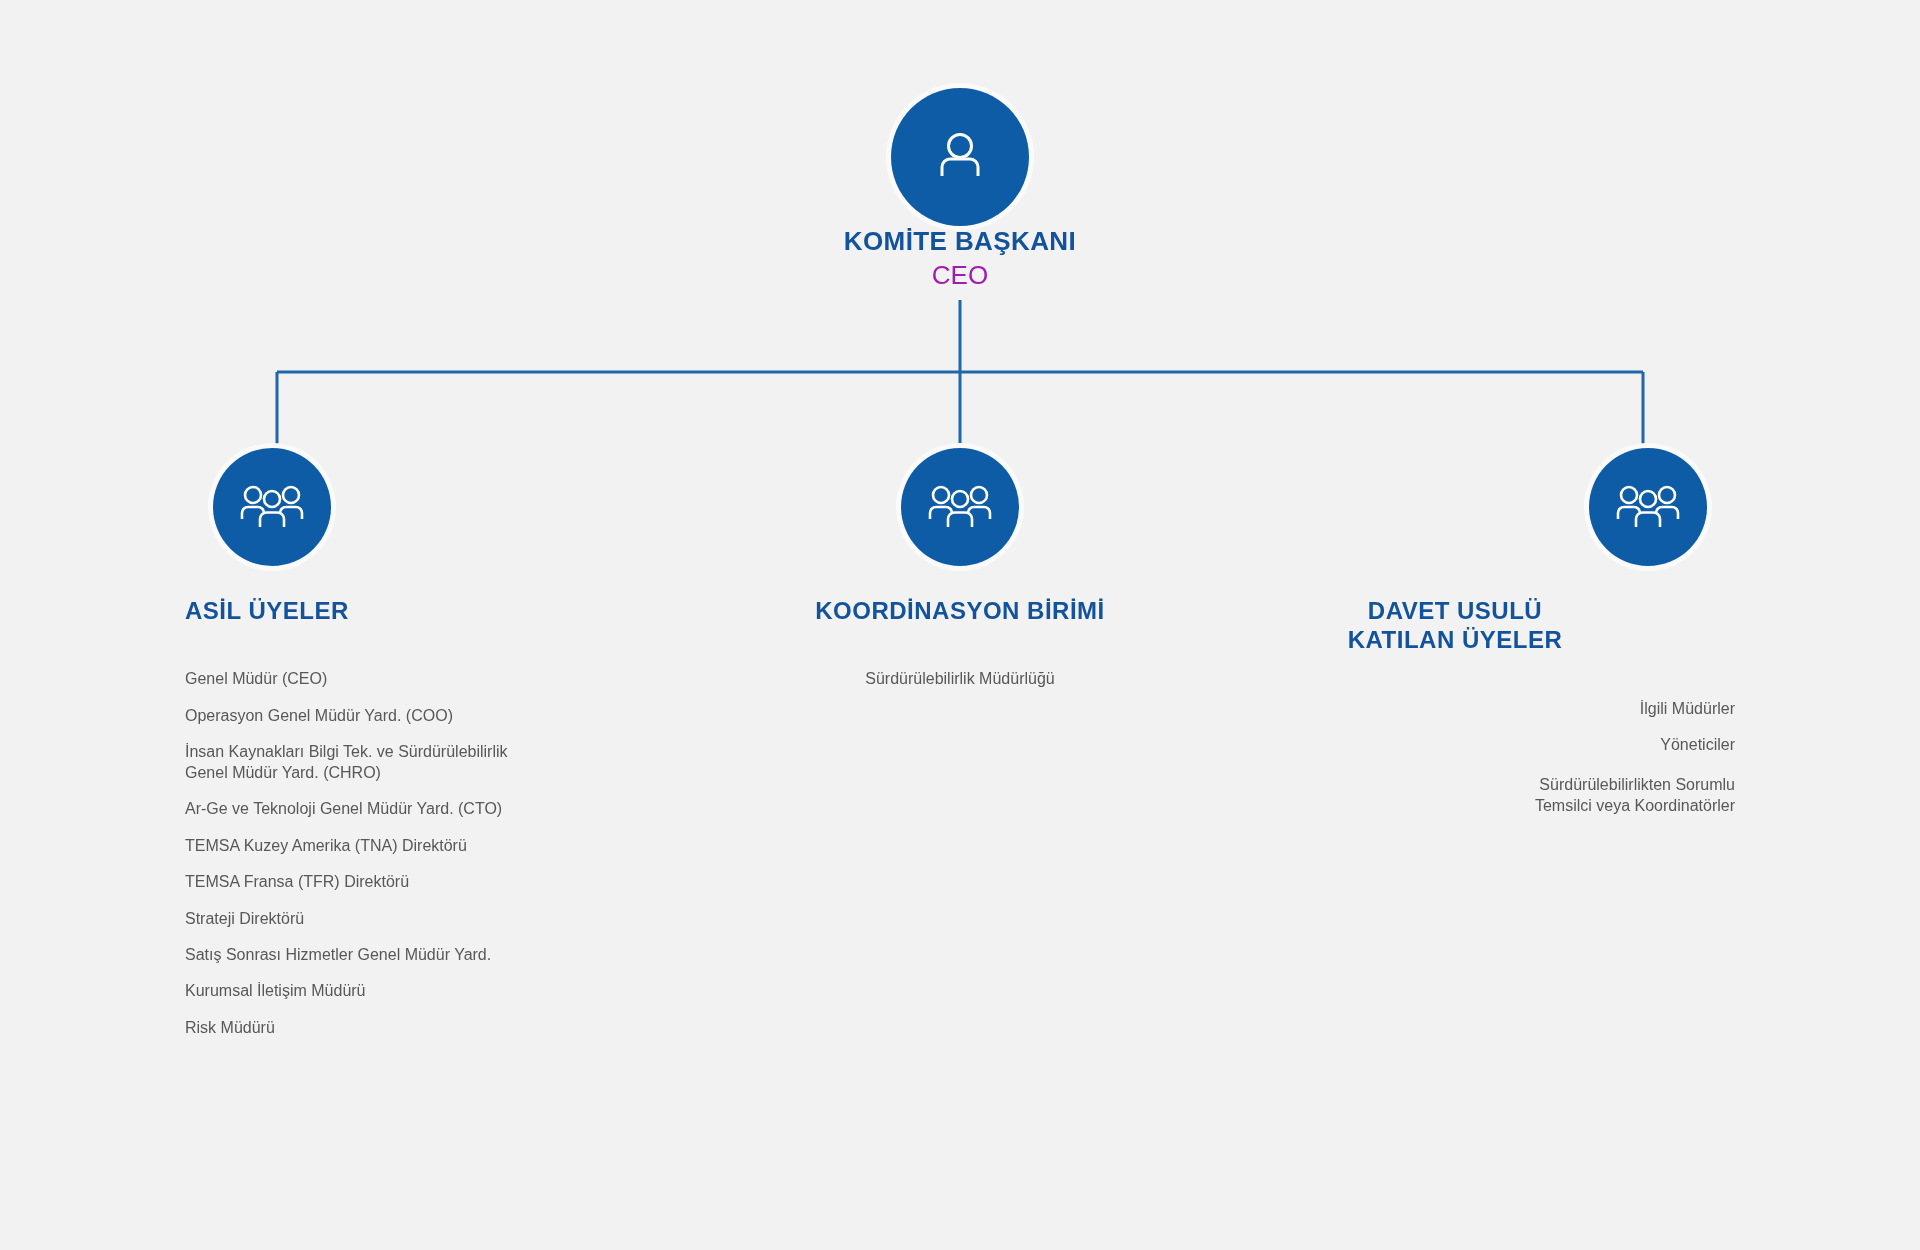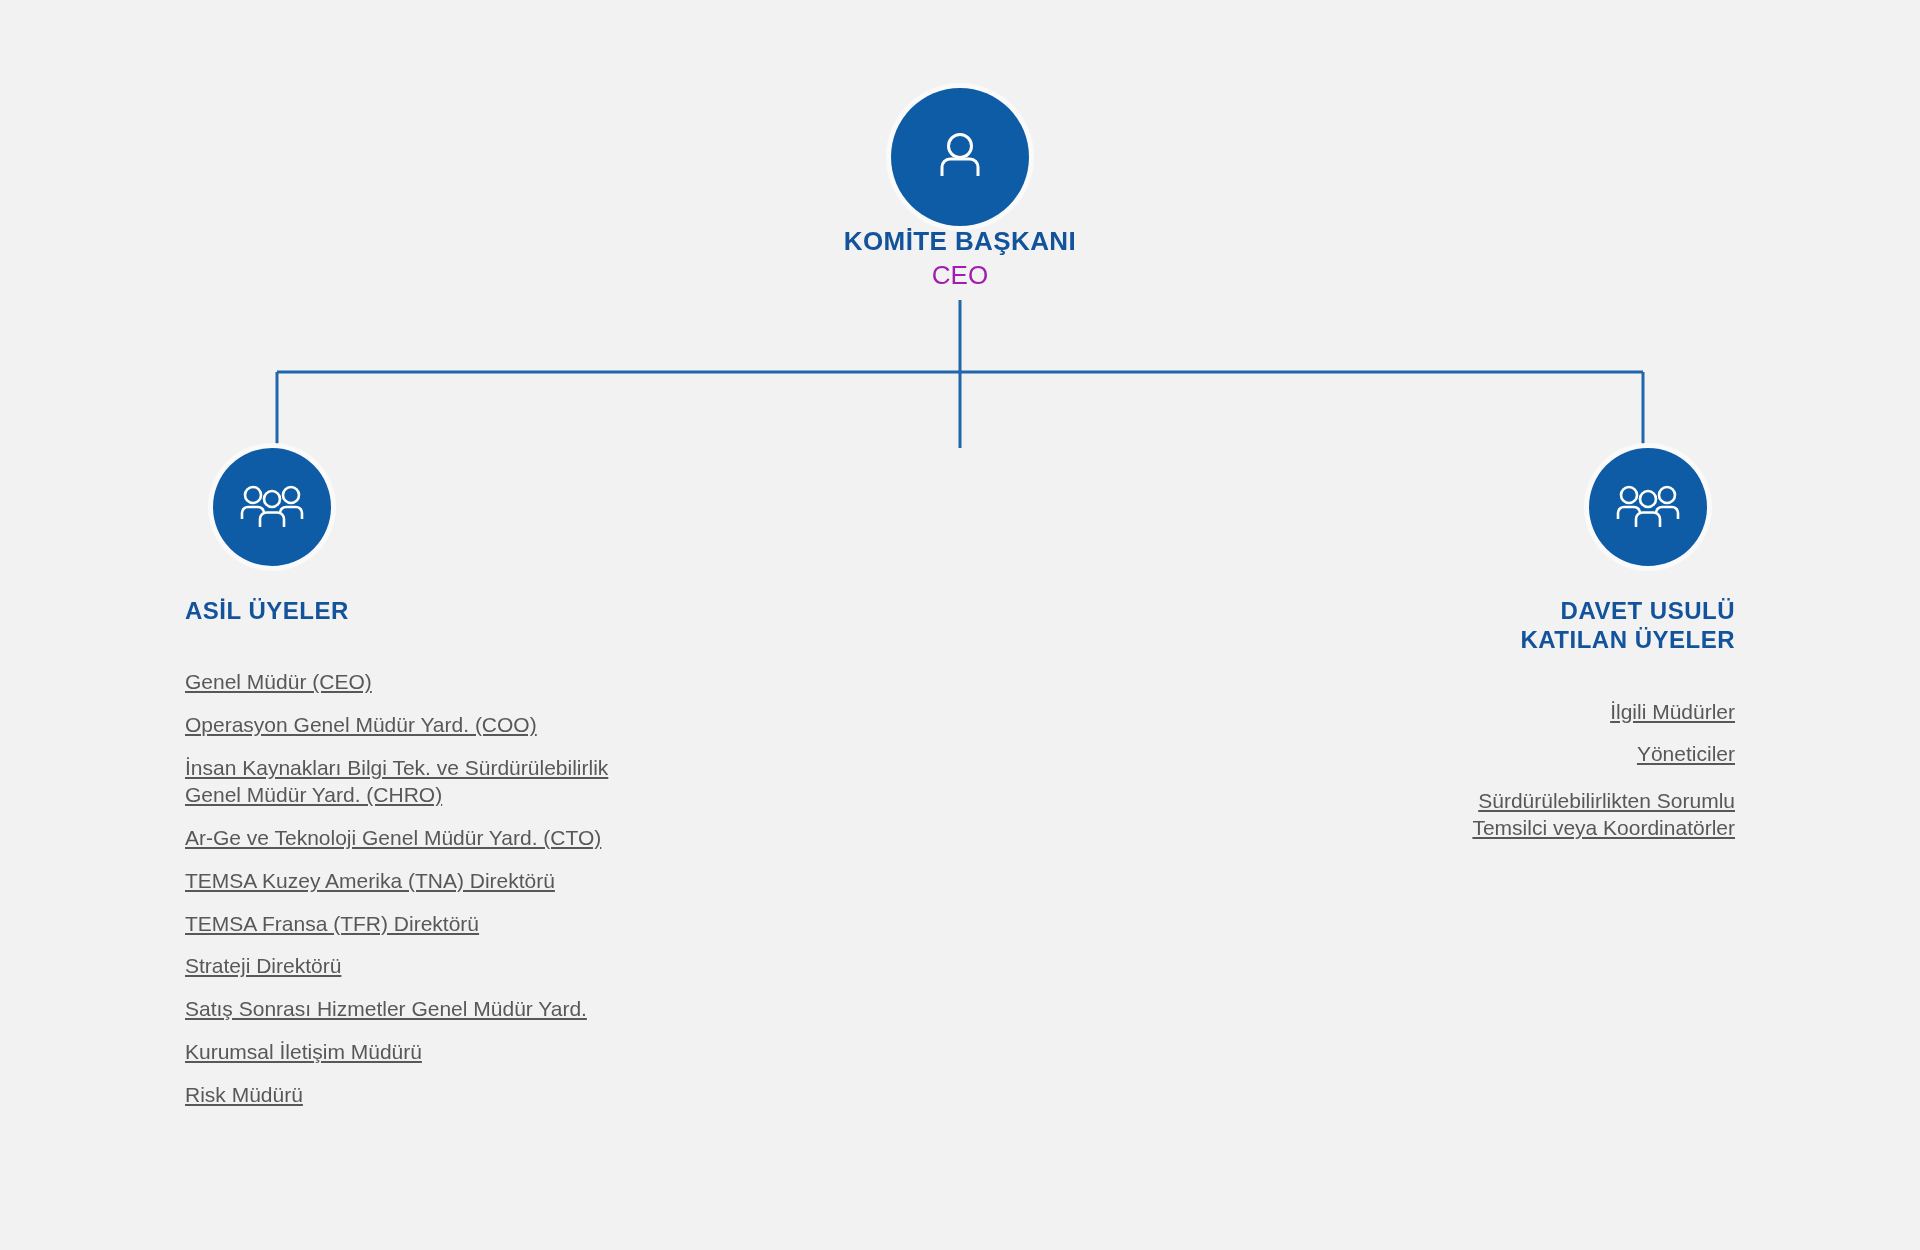--- a/index.html
+++ b/index.html
@@ -109,30 +109,29 @@
     margin-top: 30px;
     font-size: 24px;
     font-weight: bold;
     letter-spacing: 0.5px;
     color: #13539c;
     line-height: 1.22;
   }
 
   .branch-left   .branch-title { text-align: left; }
   .branch-middle .branch-title { text-align: center; }
-  .branch-right  .branch-title { text-align: right; }
+  .branch-right  .branch-title { text-align: center; }
 
   .branch-list {
     margin: 0;
     padding: 0;
     list-style: none;
     color: #58585a;
-    font-size: 21px;
+    font-size: 16px;
     line-height: 1.28;
-    text-decoration: underline;
   }
 
   .branch-left   .branch-list { text-align: left;   margin-top: 44px; }
   .branch-middle .branch-list { text-align: center; margin-top: 44px; }
   .branch-right  .branch-list { text-align: right;  margin-top: 44px; }
 
   .branch-list li {
     margin-bottom: 16px;
     white-space: pre-line;
   }
@@ -198,20 +197,38 @@
         <li>Ar-Ge ve Teknoloji Genel Müdür Yard. (CTO)</li>
         <li>TEMSA Kuzey Amerika (TNA) Direktörü</li>
         <li>TEMSA Fransa (TFR) Direktörü</li>
         <li>Strateji Direktörü</li>
         <li>Satış Sonrası Hizmetler Genel Müdür Yard.</li>
         <li>Kurumsal İletişim Müdürü</li>
         <li>Risk Müdürü</li>
       </ul>
     </div>
 
+    <div class="branch branch-middle">
+      <div class="branch-icon-row">
+        <div class="circle circle-branch">
+          <svg width="64" height="48" viewBox="0 0 64 48" xmlns="http://www.w3.org/2000/svg">
+            <circle cx="13" cy="12" r="8" fill="none" stroke="#ffffff" stroke-width="2.6"></circle>
+            <circle cx="51" cy="12" r="8" fill="none" stroke="#ffffff" stroke-width="2.6"></circle>
+            <path d="M 2 36 L 2 30 a 6 6 0 0 1 6 -6 L 18 24 a 6 6 0 0 1 6 6 L 24 36" fill="none" stroke="#ffffff" stroke-width="2.6"></path>
+            <path d="M 40 36 L 40 30 a 6 6 0 0 1 6 -6 L 56 24 a 6 6 0 0 1 6 6 L 62 36" fill="none" stroke="#ffffff" stroke-width="2.6"></path>
+            <circle cx="32" cy="16" r="8" fill="#0d5ca5" stroke="#ffffff" stroke-width="2.6"></circle>
+            <path d="M 20 44 L 20 36 a 6.5 6.5 0 0 1 6.5 -6.5 L 37.5 29.5 a 6.5 6.5 0 0 1 6.5 6.5 L 44 44" fill="#0d5ca5" stroke="#ffffff" stroke-width="2.6"></path>
+          </svg>
+        </div>
+      </div>
+      <div class="branch-title">KOORDİNASYON BİRİMİ</div>
+      <ul class="branch-list">
+        <li>Sürdürülebilirlik Müdürlüğü</li>
+      </ul>
+    </div>
 
     <div class="branch branch-right">
       <div class="branch-icon-row">
         <div class="circle circle-branch">
           <svg width="64" height="48" viewBox="0 0 64 48" xmlns="http://www.w3.org/2000/svg">
             <circle cx="13" cy="12" r="8" fill="none" stroke="#ffffff" stroke-width="2.6"></circle>
             <circle cx="51" cy="12" r="8" fill="none" stroke="#ffffff" stroke-width="2.6"></circle>
             <path d="M 2 36 L 2 30 a 6 6 0 0 1 6 -6 L 18 24 a 6 6 0 0 1 6 6 L 24 36" fill="none" stroke="#ffffff" stroke-width="2.6"></path>
             <path d="M 40 36 L 40 30 a 6 6 0 0 1 6 -6 L 56 24 a 6 6 0 0 1 6 6 L 62 36" fill="none" stroke="#ffffff" stroke-width="2.6"></path>
             <circle cx="32" cy="16" r="8" fill="#0d5ca5" stroke="#ffffff" stroke-width="2.6"></circle>

